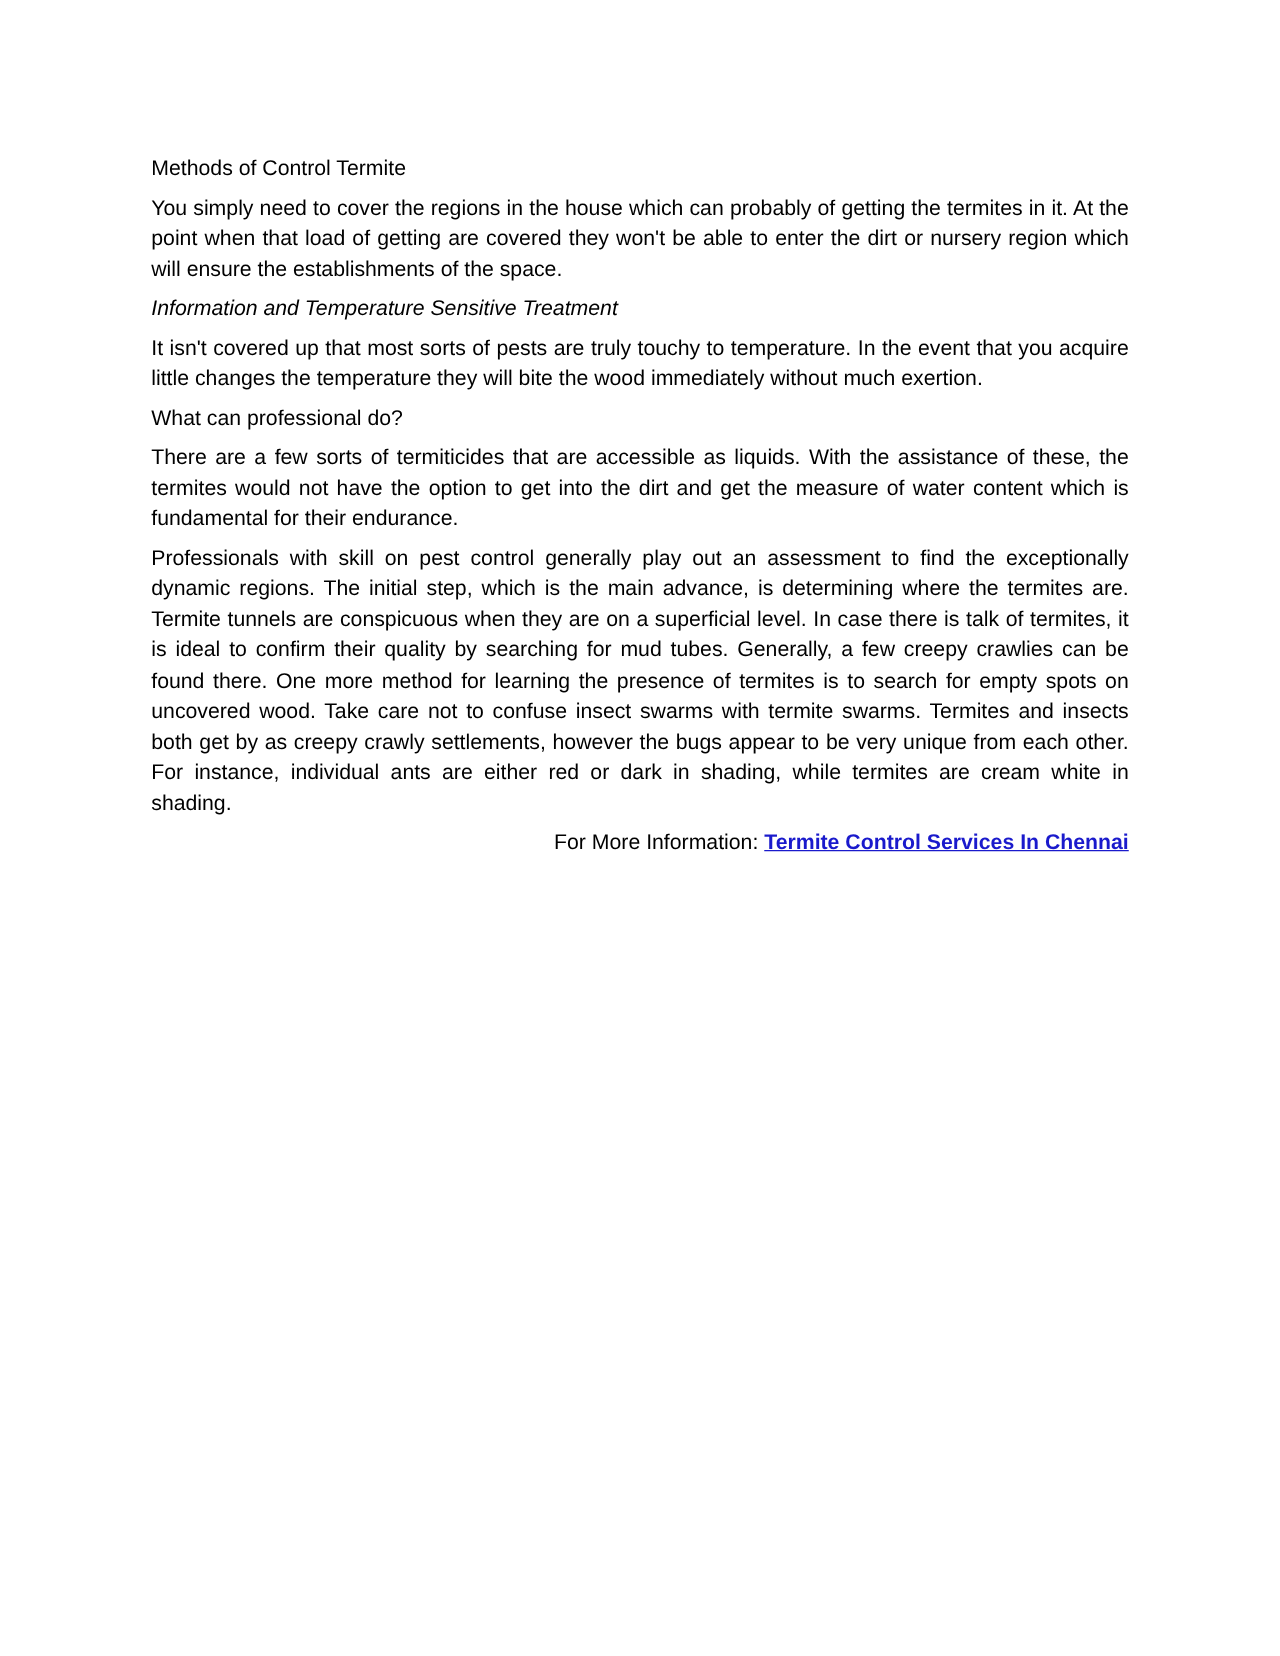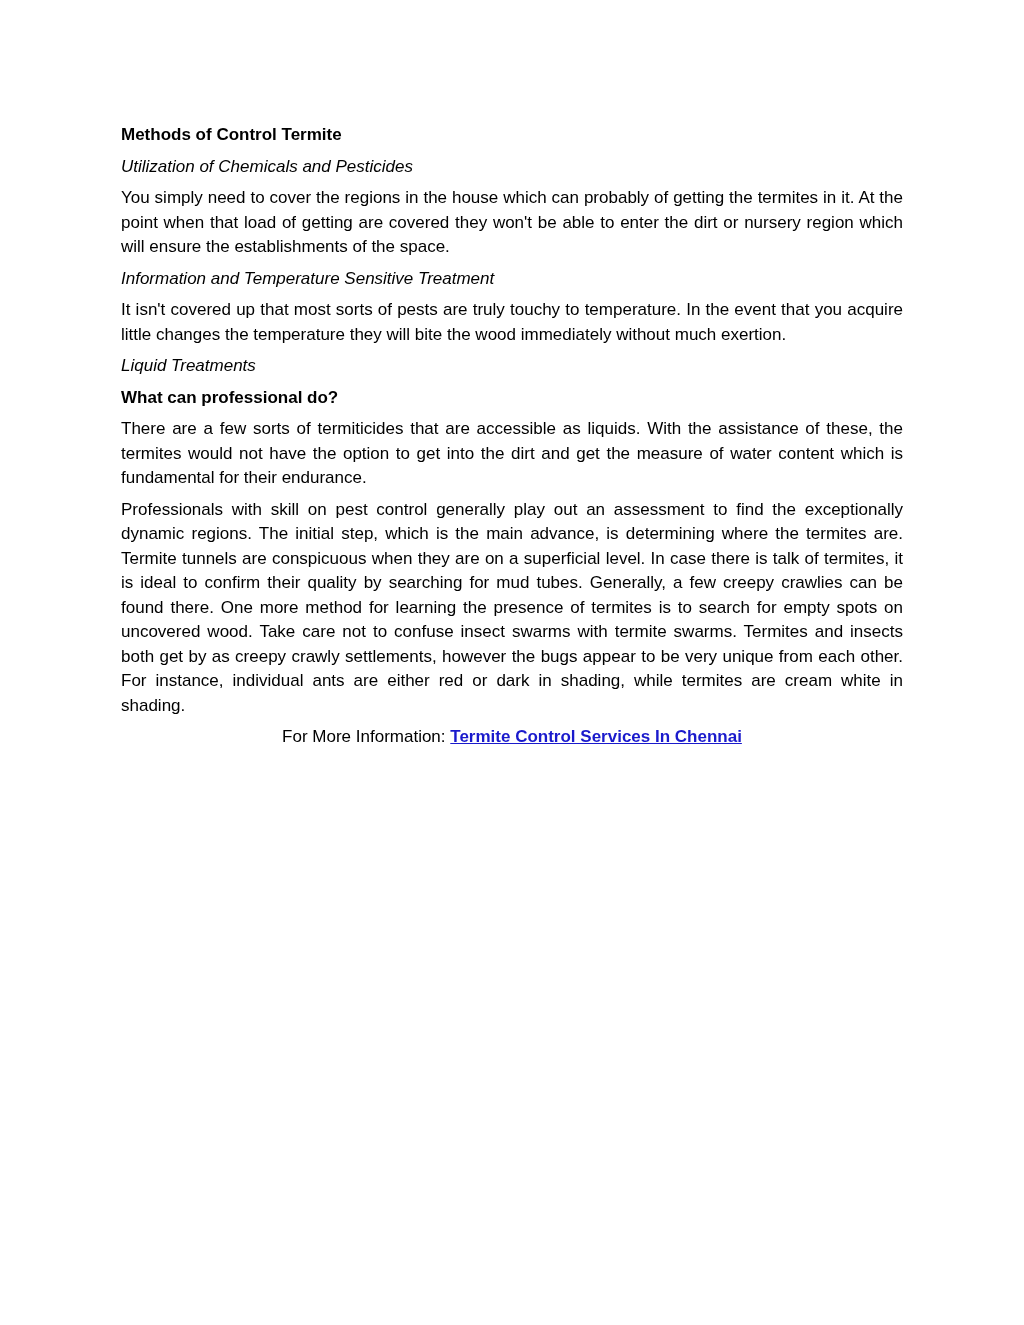--- a/index.html
+++ b/index.html
@@ -17,57 +17,55 @@
     font-family: "Liberation Sans", "DejaVu Sans", sans-serif;
     font-size: 17px;
     line-height: 24.5px;
     color: #000000;
     overflow: hidden;
   }
   .block {
     margin: 0 0 7px 0;
   }
   .h-bold {
-    font-weight: bold;
+    font-weight: normal;
   }
   .h-italic {
     font-style: italic;
   }
   .para {
     text-align: justify;
   }
   .footer-line {
     margin: 0;
-    text-align: center;
+    text-align: right;
   }
   a.doc-link {
     color: #1a1acc;
     font-weight: bold;
     text-decoration: underline;
     cursor: pointer;
   }
 </style>
 </head>
 <body>
 
 <div class="page">
 
   <p class="block h-bold">Methods of Control Termite</p>
 
-  <p class="block h-italic">Utilization of Chemicals and Pesticides</p>
 
 
 
   <p class="block para">You simply need to cover the regions in the house which can probably of getting the termites in it. At the point when that load of getting are covered they won't be able to enter the dirt or nursery region which will ensure the establishments of the space.</p>
 
   <p class="block h-italic">Information and Temperature Sensitive Treatment</p>
 
   <p class="block para">It isn't covered up that most sorts of pests are truly touchy to temperature. In the event that you acquire little changes the temperature they will bite the wood immediately without much exertion.</p>
 
-  <p class="block h-italic">Liquid Treatments</p>
 
   <p class="block h-bold">What can professional do?</p>
 
   <p class="block para">There are a few sorts of termiticides that are accessible as liquids. With the assistance of these, the termites would not have the option to get into the dirt and get the measure of water content which is fundamental for their endurance.</p>
 
   <p class="block para">Professionals with skill on pest control generally play out an assessment to find the exceptionally dynamic regions. The initial step, which is the main advance, is determining where the termites are. Termite tunnels are conspicuous when they are on a superficial level. In case there is talk of termites, it is ideal to confirm their quality by searching for mud tubes. Generally, a few creepy crawlies can be found there. One more method for learning the presence of termites is to search for empty spots on uncovered wood. Take care not to confuse insect swarms with termite swarms. Termites and insects both get by as creepy crawly settlements, however the bugs appear to be very unique from each other. For instance, individual ants are either red or dark in shading, while termites are cream white in shading.</p>
 
   <p class="footer-line"><span>For More Information: </span><a class="doc-link" href="#">Termite Control Services In Chennai</a></p>
 
 </div>

